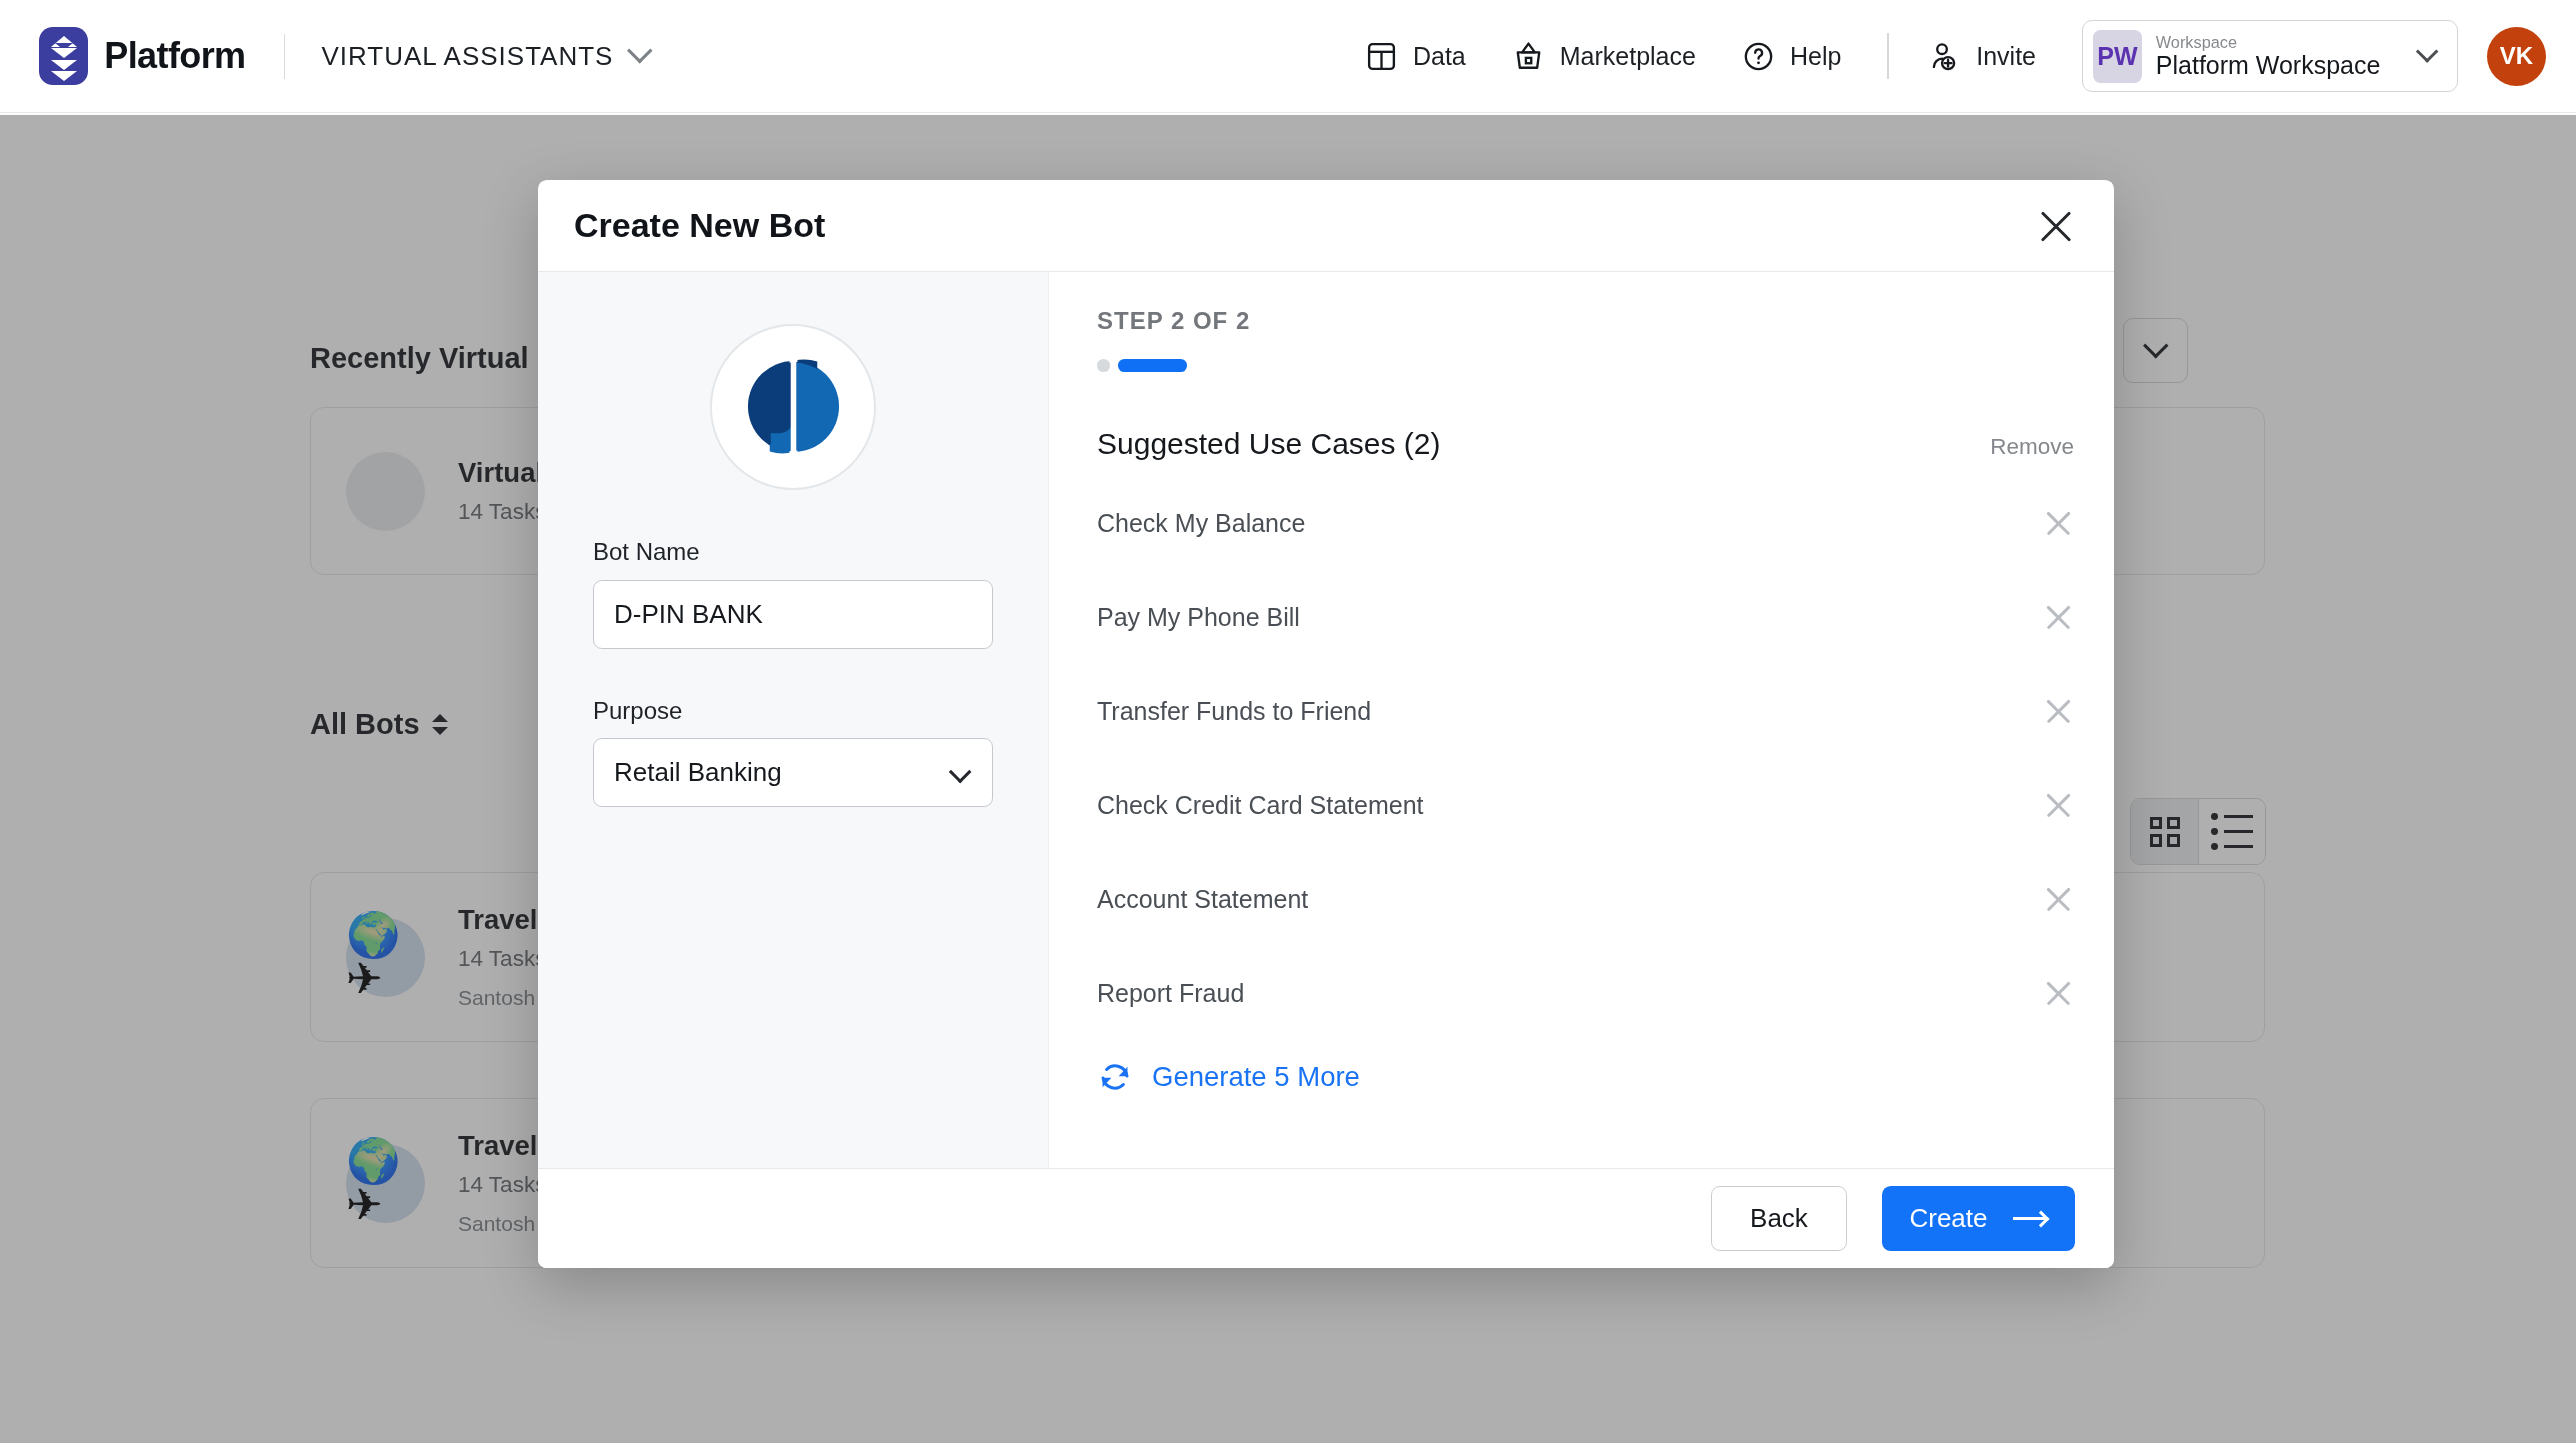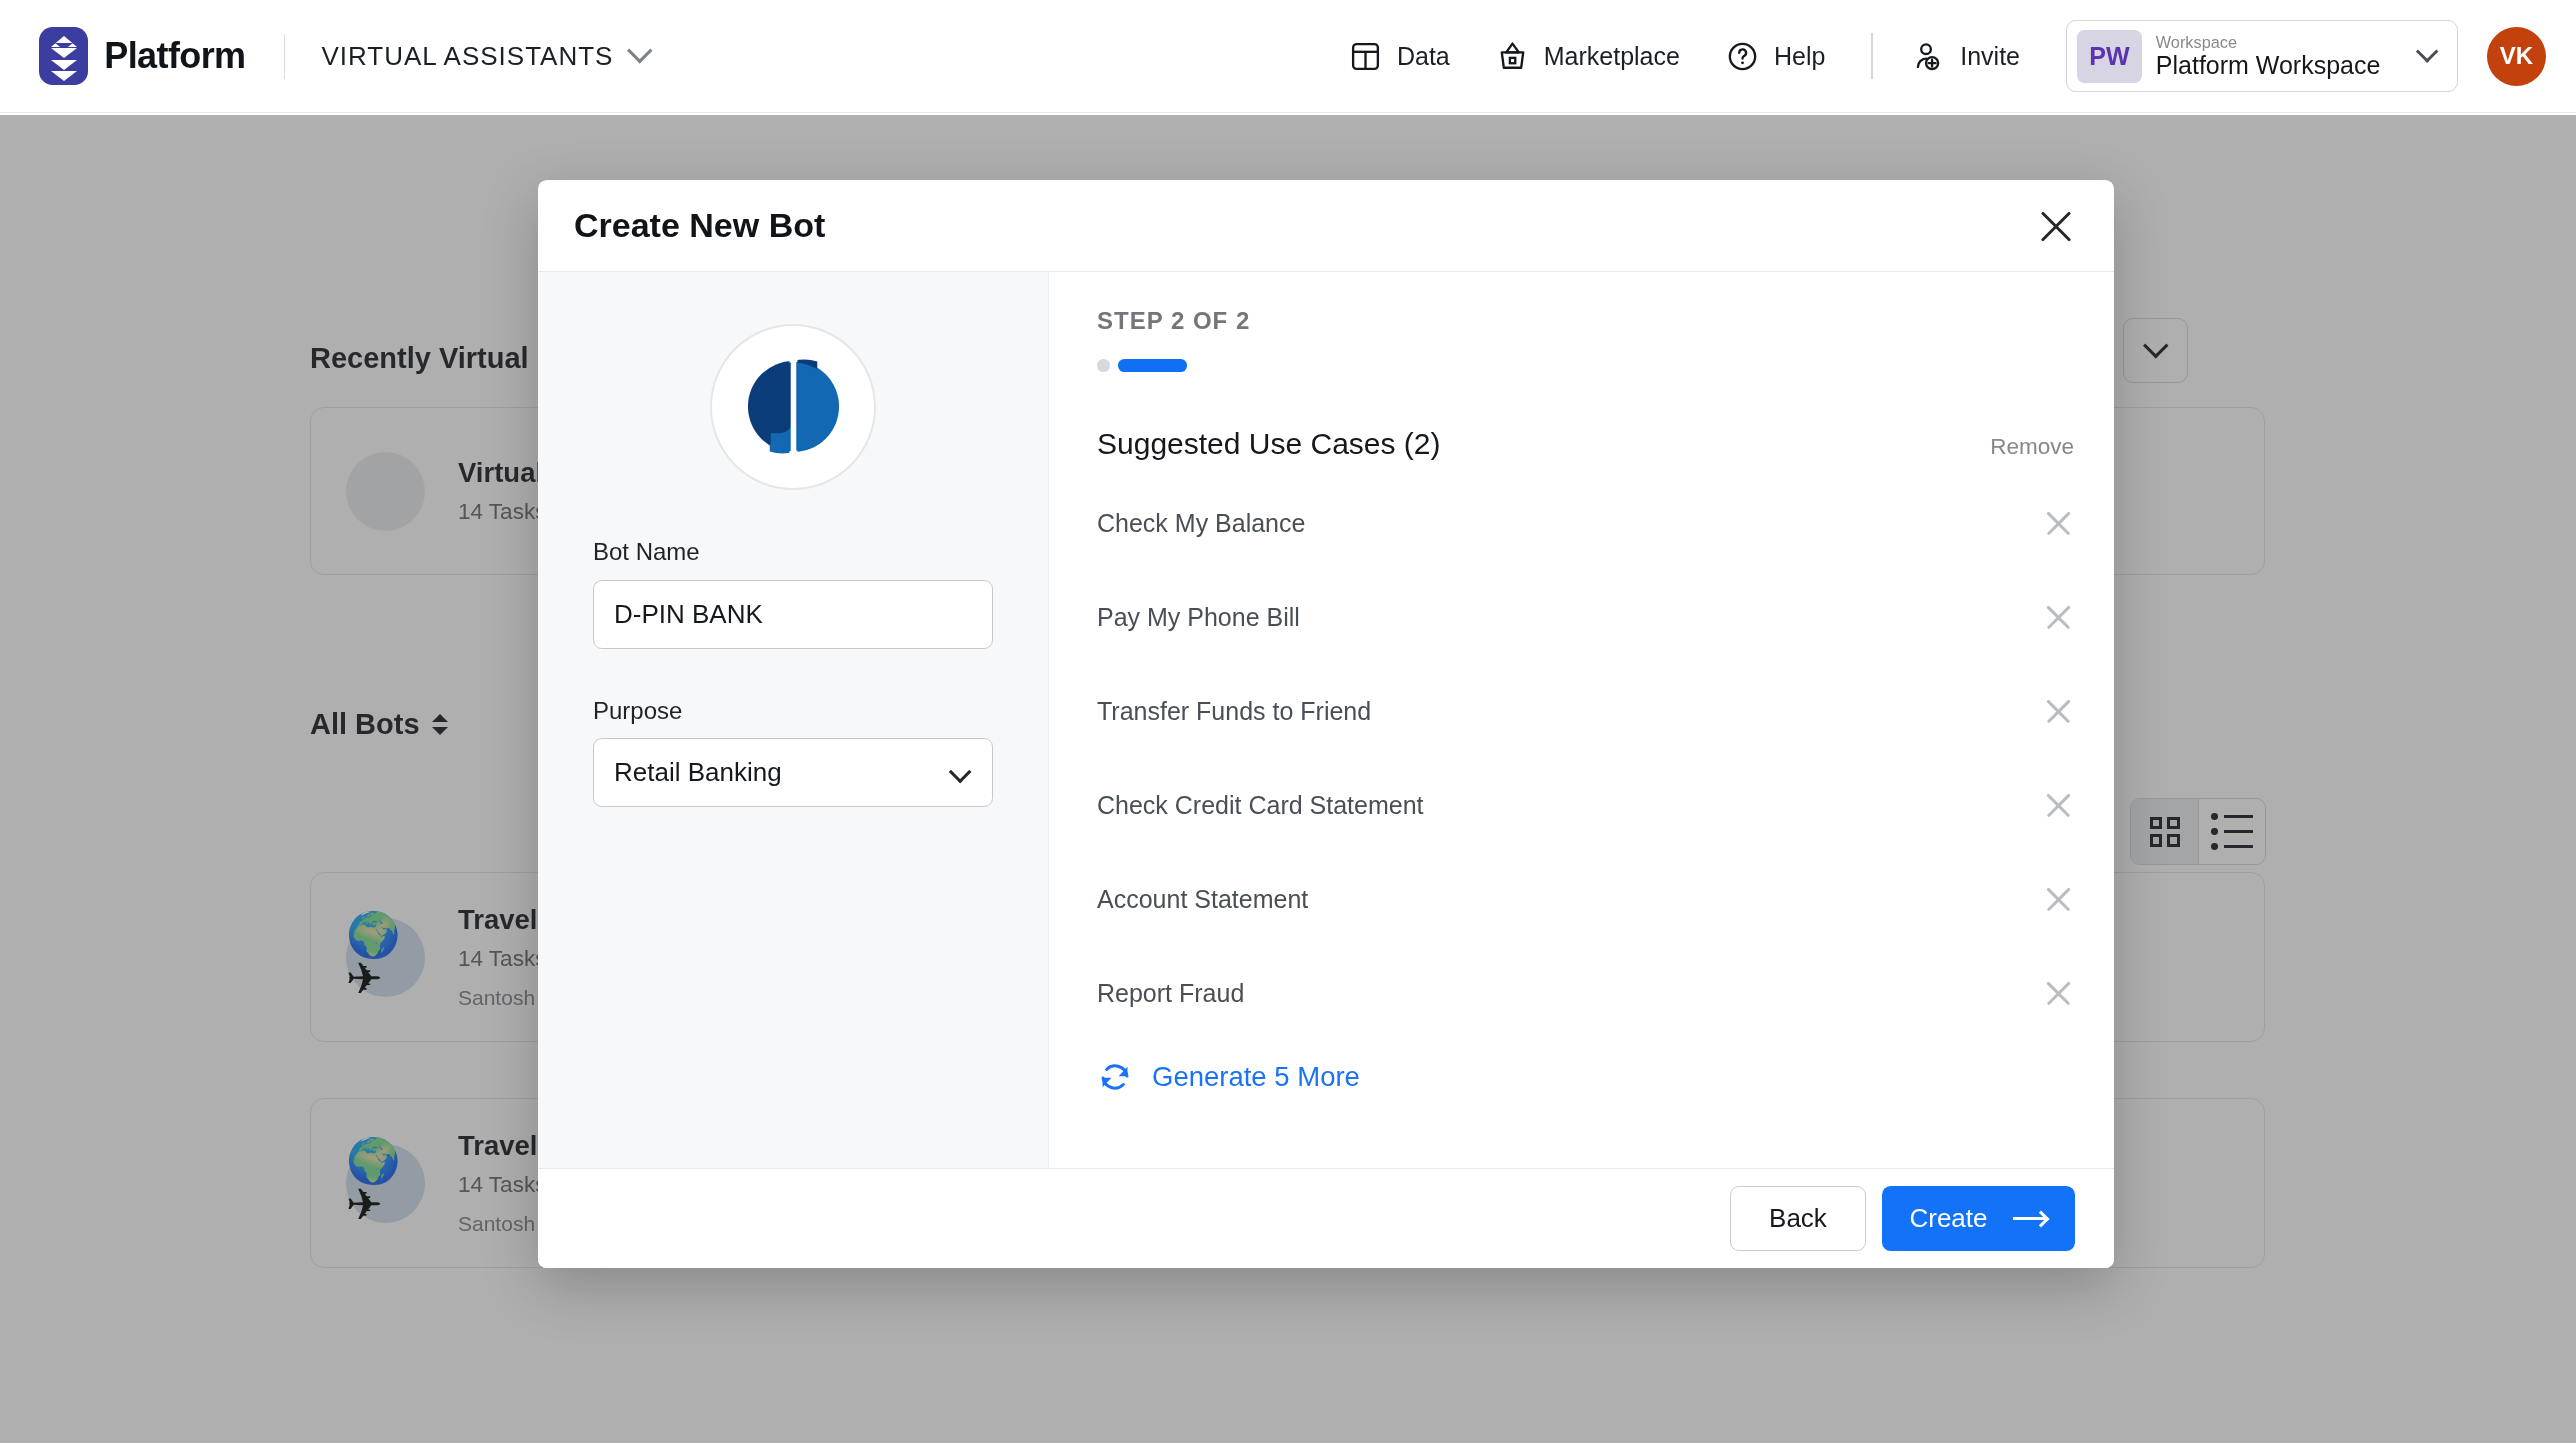--- a/index.html
+++ b/index.html
@@ -63,21 +63,21 @@
   }
   .topitem .t { font-size: 25px; color: #1c2024; margin-left: 15px; }
   .ico { width: 33px; height: 33px; display: block; }
   .topdiv2 { width: 1.9px; height: 46px; background: #d5d8db; margin-right: 39px; }
   .ws-box {
     display: flex; align-items: center;
     border: 1.9px solid #d2d5d9; border-radius: 10px;
     padding: 8.8px 15px 8.8px 10px; cursor: pointer; margin-right: 29px;
   }
   .ws-badge {
-    width: 65px; height: 53px; border-radius: 7.5px; background: #d7d4e4;
+    width: 49px; height: 53px; border-radius: 7.5px; background: #d7d4e4;
     color: #5b33b0; font-size: 25px; font-weight: bold;
     display: flex; align-items: center; justify-content: center; flex: none;
   }
   .ws-text { margin-left: 13.8px; line-height: 1.12; }
   .ws-small { font-size: 16.3px; color: #86898d; }
   .ws-big { font-size: 25px; color: #15181c; }
   .ws-chev {
     width: 16.3px; height: 16.3px; margin-left: 39px; margin-right: 6.3px;
     border-right: 3.1px solid #4b4f53; border-bottom: 3.1px solid #4b4f53;
     transform: rotate(45deg) translate(-3.1px,-3.1px);
@@ -252,21 +252,21 @@
   .uc-x i:last-child { transform: rotate(-45deg); }
 
   .gen-more {
     display: flex; align-items: center; margin-top: 10px; cursor: pointer;
   }
   .gen-more .gtxt { font-size: 27.5px; color: #1a73f5; margin-left: 19px; }
 
   .modal-foot {
     height: 100px; flex: none; border-top: 1.9px solid #e7e9eb;
     display: flex; align-items: center; justify-content: flex-end;
-    padding-right: 39px; gap: 16px; background: #ffffff;
+    padding-right: 39px; gap: 35px; background: #ffffff;
   }
   .btn-back {
     height: 65px; min-width: 136px; border: 1.9px solid #c9cdd1; border-radius: 8.8px;
     background: #ffffff; color: #15181c; font-size: 26px; font-family: inherit;
     cursor: pointer;
   }
   .btn-create {
     height: 65px; border: 0; border-radius: 8.8px; background: #1373f8; color: #ffffff;
     font-size: 26px; font-family: inherit; padding: 0 27.5px; cursor: pointer;
     display: flex; align-items: center; gap: 25px;

